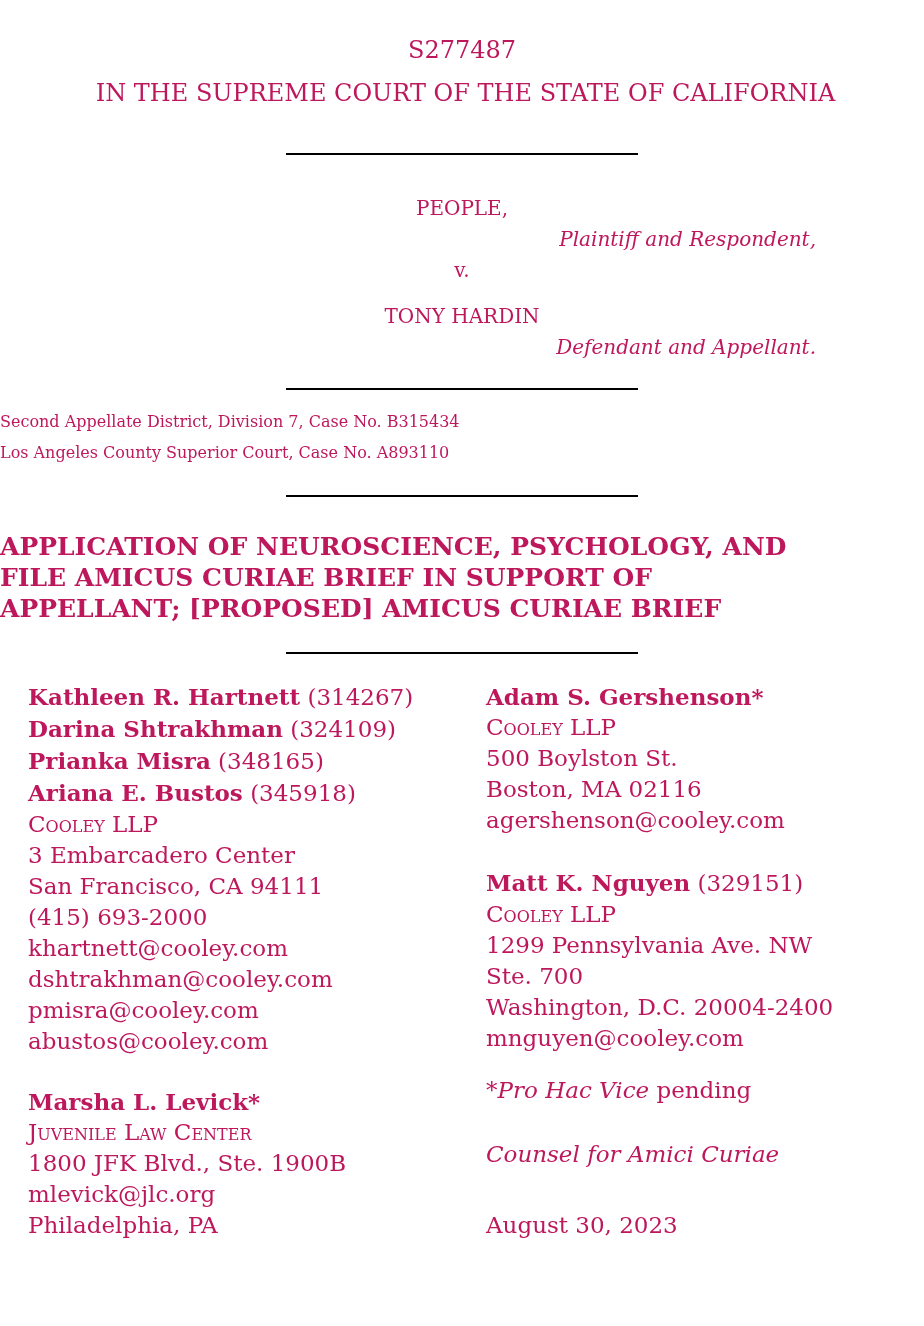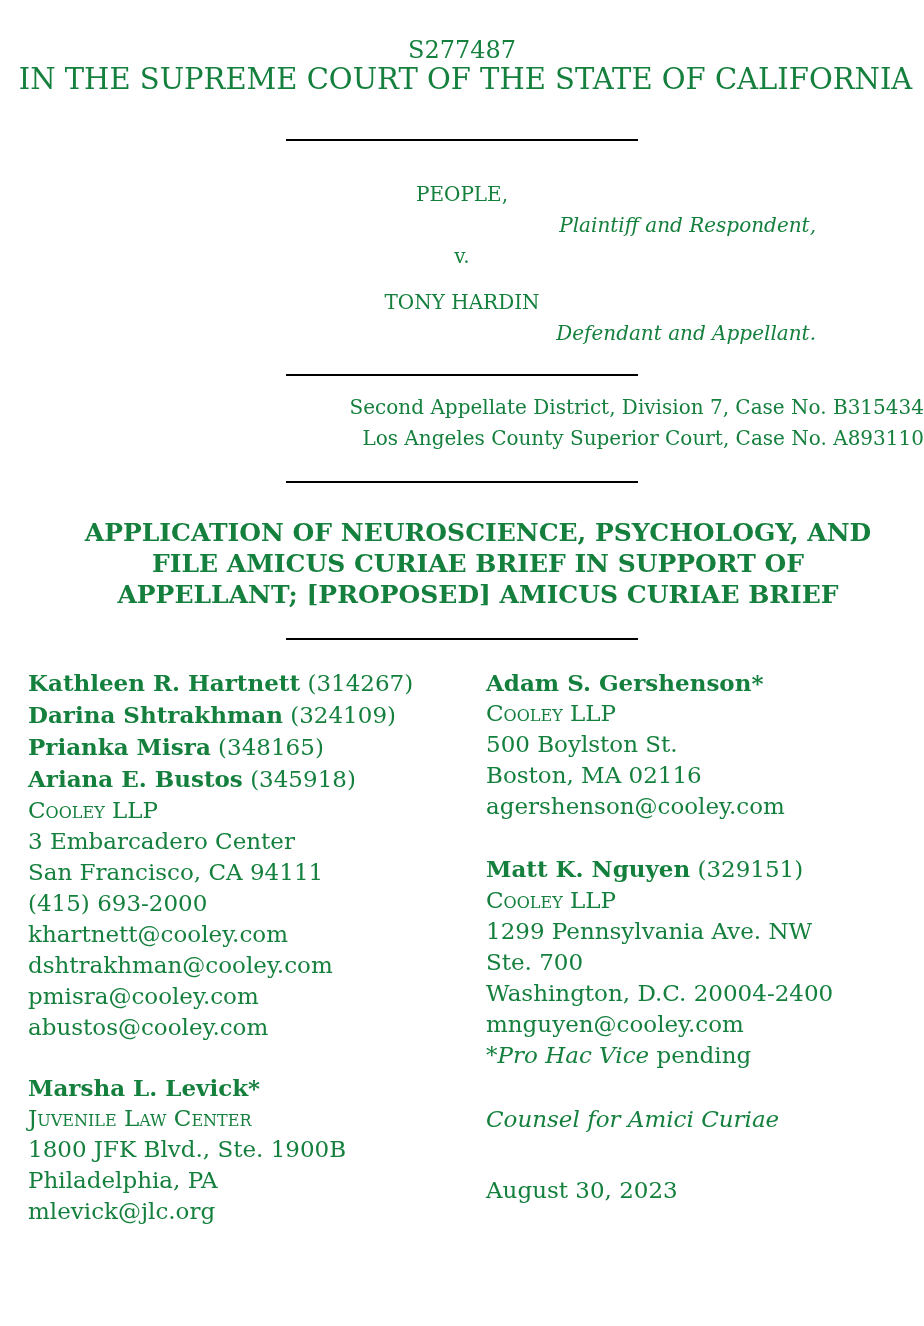--- a/index.html
+++ b/index.html
@@ -3,34 +3,35 @@
 <meta charset="utf-8">
 <style>
   * { margin: 0; padding: 0; box-sizing: border-box; }
   html, body { background: #ffffff; }
   .page {
     position: relative;
     width: 924px;
     height: 1326px;
     margin: 0 auto;
     background: #ffffff;
-    color: #15803d;
+    color: #be185d;
     font-family: "DejaVu Serif", "Liberation Serif", serif;
     overflow: hidden;
     border-radius: 29px;
   }
   .case-no {
     margin-top: 36px;
     text-align: center;
     font-size: 24px;
     line-height: 28px;
   }
   .court-title {
+    margin-top: 14px;
     text-align: center;
-    font-size: 29px;
+    font-size: 24px;
     line-height: 30px;
     white-space: nowrap;
     padding-left: 7px;
   }
   .rule {
     width: 352px;
     height: 2px;
     background: #000000;
     margin-left: auto;
     margin-right: auto;
@@ -43,48 +44,47 @@
   .party-name { text-align: center; }
   .party-role {
     text-align: right;
     padding-right: 108px;
     font-style: italic;
   }
   .versus { text-align: center; }
   .defendant-name { margin-top: 15px; }
   .case-history {
     margin-top: 16px;
-    text-align: right;
-    font-size: 20px;
+    text-align: left;
+    font-size: 16px;
     line-height: 31px;
   }
   .doc-title {
     margin-top: 34px;
-    text-align: center;
+    text-align: left;
     font-size: 25px;
     line-height: 31px;
     font-weight: bold;
-    padding-left: 32px;
   }
   .doc-title .t-line { white-space: nowrap; }
   .columns {
     display: flex;
     margin-top: 27px;
     padding-left: 28px;
     font-size: 23px;
     line-height: 31px;
   }
   .col-left { flex: 0 0 458px; width: 458px; }
   .col-right { flex: 1 1 auto; }
   .b  { font-weight: bold; }
   .it { font-style: italic; }
   .sc { font-variant: small-caps; }
   .second-block-left  { margin-top: 29px; }
   .second-block-right { margin-top: 31px; }
-  .prohac-line   { }
+  .prohac-line   { margin-top: 21px; }
   .counsel-line  { margin-top: 33px; font-style: italic; }
   .date-line     { margin-top: 40px; }
 </style>
 </head>
 <body>
 
 <div class="page">
 
   <div class="case-no">S277487</div>
 
@@ -130,22 +130,22 @@
       <div>(415) 693-2000</div>
       <div>khartnett@cooley.com</div>
       <div>dshtrakhman@cooley.com</div>
       <div>pmisra@cooley.com</div>
       <div>abustos@cooley.com</div>
 
       <div class="second-block-left">
         <div class="b">Marsha L. Levick*</div>
         <div class="sc">Juvenile Law Center</div>
         <div>1800 JFK Blvd., Ste. 1900B</div>
+        <div>mlevick@jlc.org</div>
         <div>Philadelphia, PA</div>
-        <div>mlevick@jlc.org</div>
       </div>
     </div>
 
     <div class="col-right">
       <div>
         <div class="b">Adam S. Gershenson*</div>
         <div class="sc">Cooley LLP</div>
         <div>500 Boylston St.</div>
         <div>Boston, MA 02116</div>
         <div>agershenson@cooley.com</div>

